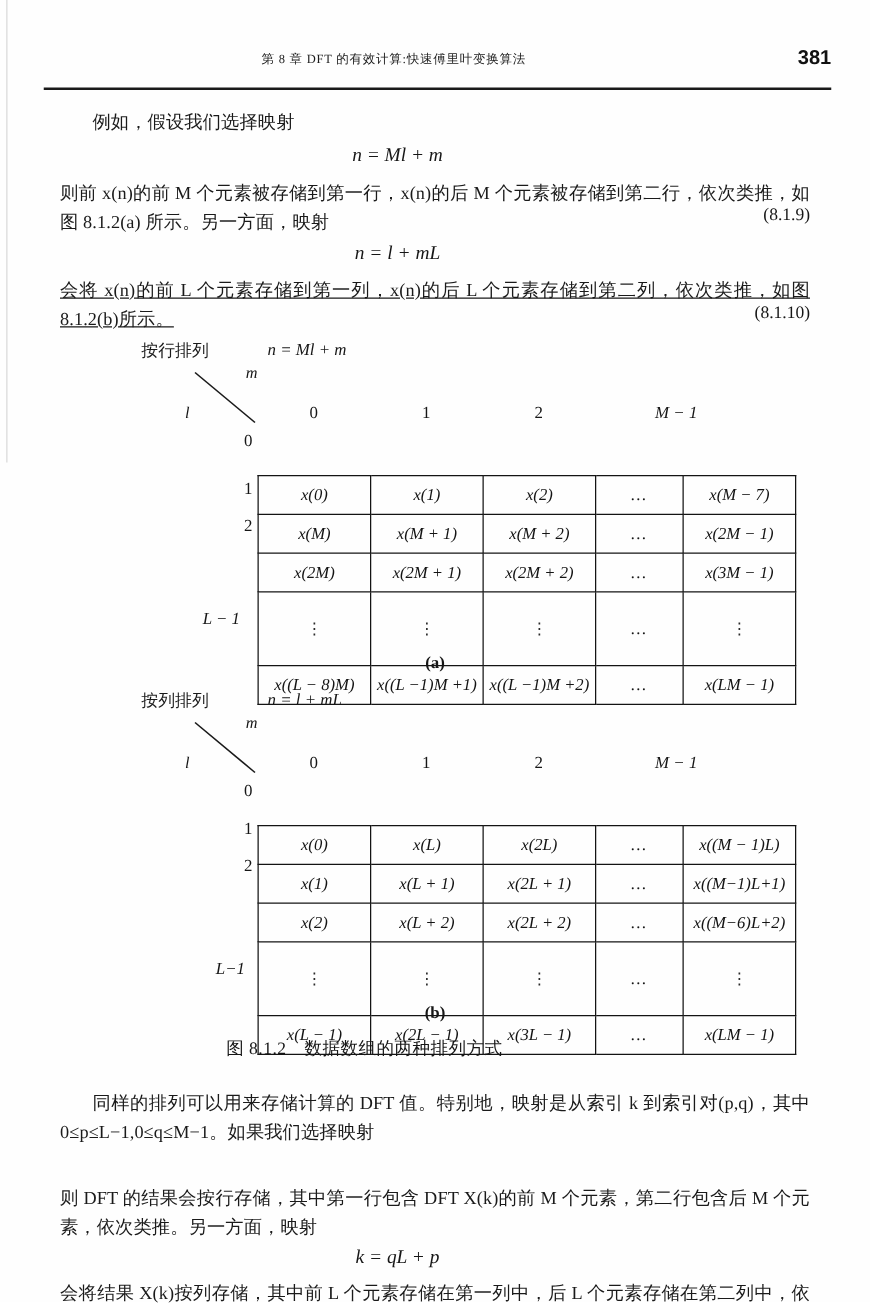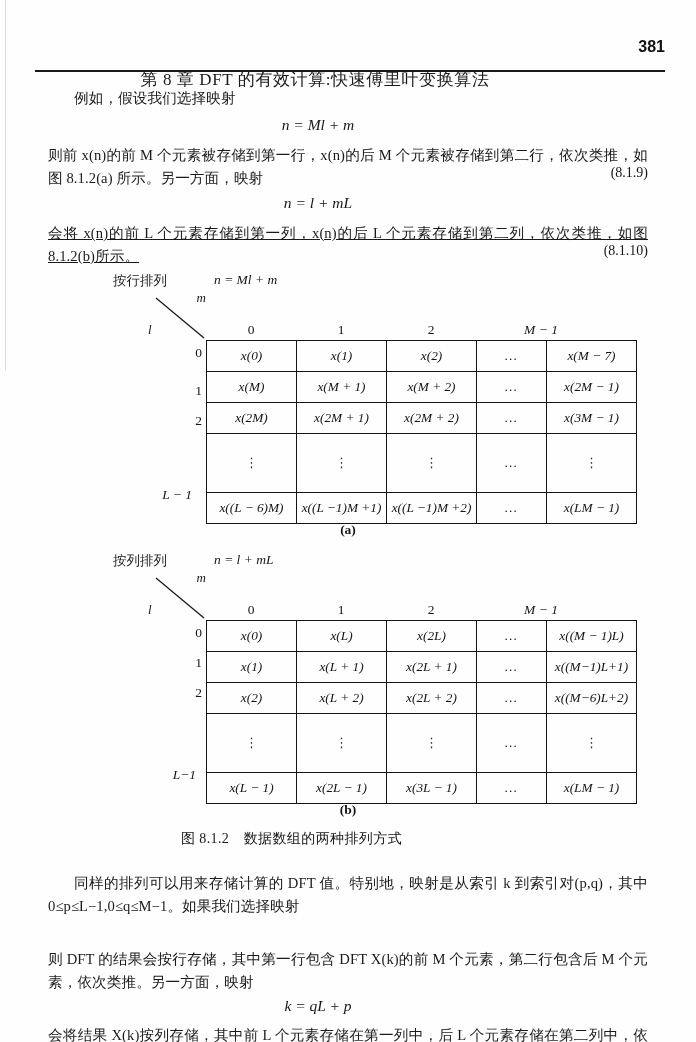--- a/index.html
+++ b/index.html
@@ -36,25 +36,24 @@
     left: 35px; top: 40px;
     width: 630px;
     height: 24px;
   }
   .rh-title {
     position: absolute;
     left: 0; top: 0;
     width: 560px;
     text-align: center;
     font-family: "Liberation Serif", serif;
-    font-size: 17px;
+    font-size: 10px;
     letter-spacing: 0.6px;
     color: #1b1b1b;
     white-space: nowrap;
-    margin-top: 28px;
   }
   .rh-page {
     position: absolute;
     right: 0; top: -2px;
     font-family: "Liberation Sans", sans-serif;
     font-size: 16px;
     font-weight: bold;
     color: #111;
   }
   .rule {
@@ -164,20 +163,21 @@
     font-family: "Liberation Serif", serif;
     font-size: 13.5px;
     white-space: nowrap;
   }
   .rowlab.it { font-style: italic; }
 
   table.grid {
     position: absolute;
     border-collapse: collapse;
     table-layout: fixed;
+    margin-top: 40px;
   }
   table.grid td {
     border: 1px solid #141414;
     height: 30px;
     text-align: center;
     vertical-align: middle;
     font-family: "Liberation Serif", serif;
     font-style: italic;
     font-size: 13.3px;
     color: #141414;
@@ -297,21 +297,21 @@
           <td>x(3M − 1)</td>
         </tr>
         <tr>
           <td class="tall vdots">⋮</td>
           <td class="tall vdots">⋮</td>
           <td class="tall vdots">⋮</td>
           <td class="tall dots">…</td>
           <td class="tall vdots">⋮</td>
         </tr>
         <tr>
-          <td>x((L − 6)M)</td>
+          <td>x((L − 8)M)</td>
           <td>x((L −1)M +1)</td>
           <td>x((L −1)M +2)</td>
           <td class="dots">…</td>
           <td>x(LM − 1)</td>
         </tr>
       </tbody>
     </table>
 
     <div class="subcap" style="top:522px;">(a)</div>
 

